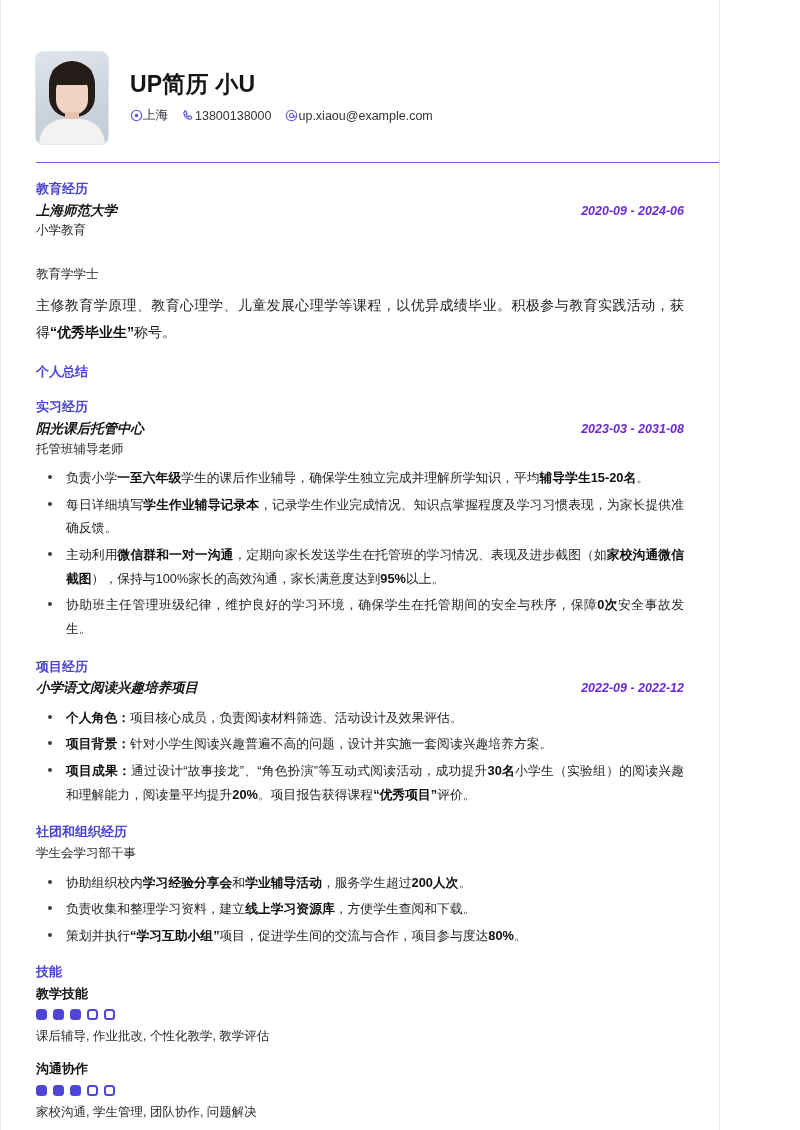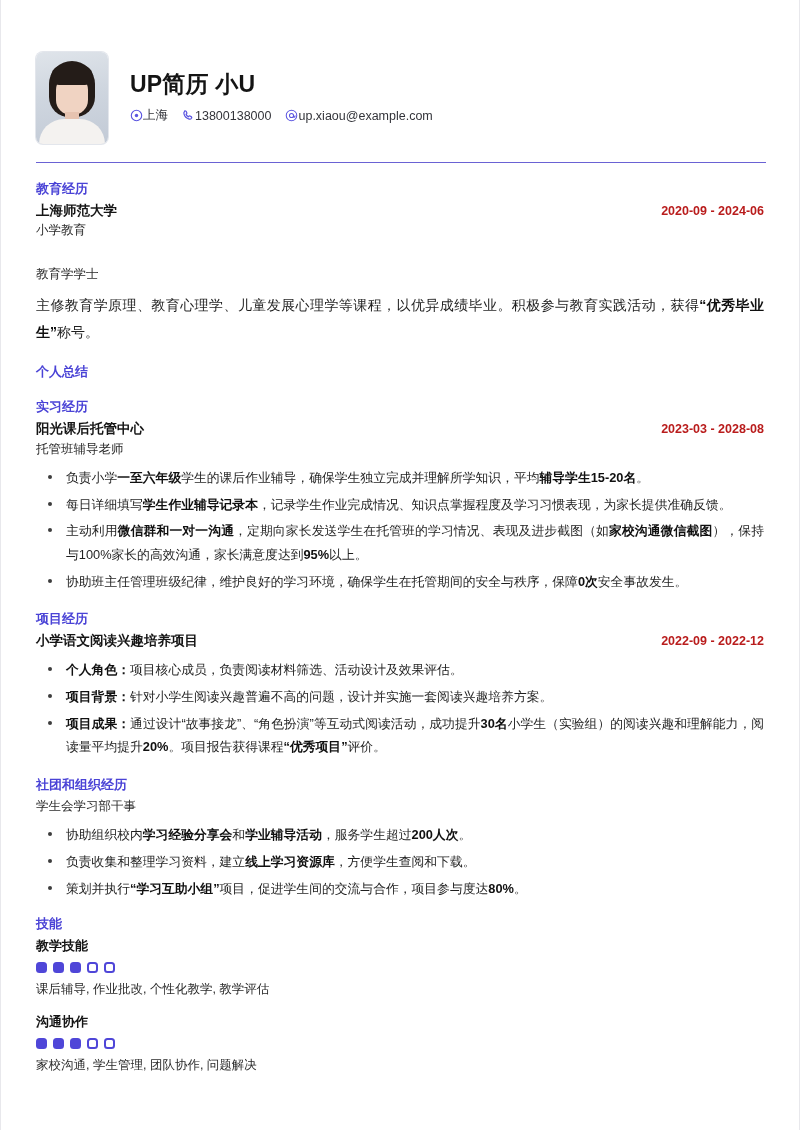--- a/index.html
+++ b/index.html
@@ -7,21 +7,21 @@
     padding: 0;
     background: #ffffff;
   }
   body {
     font-family: "Liberation Sans", "DejaVu Sans", sans-serif;
     color: #1f1f1f;
     -webkit-font-smoothing: antialiased;
   }
   .page {
     position: relative;
-    width: 800px;
+    width: 720px;
     height: 1130px;
     background: #ffffff;
     overflow: hidden;
     box-sizing: border-box;
     border-left: 1px solid #e8e8ec;
     border-right: 1px solid #e8e8ec;
   }
   .page-inner {
     padding: 52px 35px 0 35px;
   }
@@ -126,31 +126,32 @@
     font-weight: 700;
     color: #4a43d6;
     line-height: 1.3;
     margin-bottom: 3px;
   }
   .entry-head {
     display: flex;
     align-items: baseline;
     justify-content: space-between;
     gap: 20px;
+    font-style: italic;
   }
   .org {
     font-size: 13.5px;
     font-weight: 700;
     color: #151515;
     line-height: 1.5;
   }
   .daterange {
     font-size: 12.5px;
     font-weight: 700;
-    color: #b91c1c;
+    color: #6d28d9;
     white-space: nowrap;
     line-height: 1.5;
     text-align: right;
   }
   .sub-line {
     display: flex;
     align-items: baseline;
     justify-content: space-between;
     gap: 24px;
     flex-direction: column;
@@ -294,21 +295,21 @@
     </div>
 
     <div class="section">
       <div class="sec-title">个人总结</div>
     </div>
 
     <div class="section">
       <div class="sec-title">实习经历</div>
       <div class="entry-head">
         <div class="org">阳光课后托管中心</div>
-        <div class="daterange">2023-03 - 2028-08</div>
+        <div class="daterange">2023-03 - 2031-08</div>
       </div>
       <div class="sub-line">
         <div class="role">托管班辅导老师</div>
       </div>
       <ul class="bullets">
           <li class="bullet">负责小学<b>一至六年级</b>学生的课后作业辅导，确保学生独立完成并理解所学知识，平均<b>辅导学生15-20名</b>。</li>
           <li class="bullet">每日详细填写<b>学生作业辅导记录本</b>，记录学生作业完成情况、知识点掌握程度及学习习惯表现，为家长提供准确反馈。</li>
           <li class="bullet">主动利用<b>微信群和一对一沟通</b>，定期向家长发送学生在托管班的学习情况、表现及进步截图（如<b>家校沟通微信截图</b>），保持与100%家长的高效沟通，家长满意度达到<b>95%</b>以上。</li>
           <li class="bullet">协助班主任管理班级纪律，维护良好的学习环境，确保学生在托管期间的安全与秩序，保障<b>0次</b>安全事故发生。</li>
         </ul>

